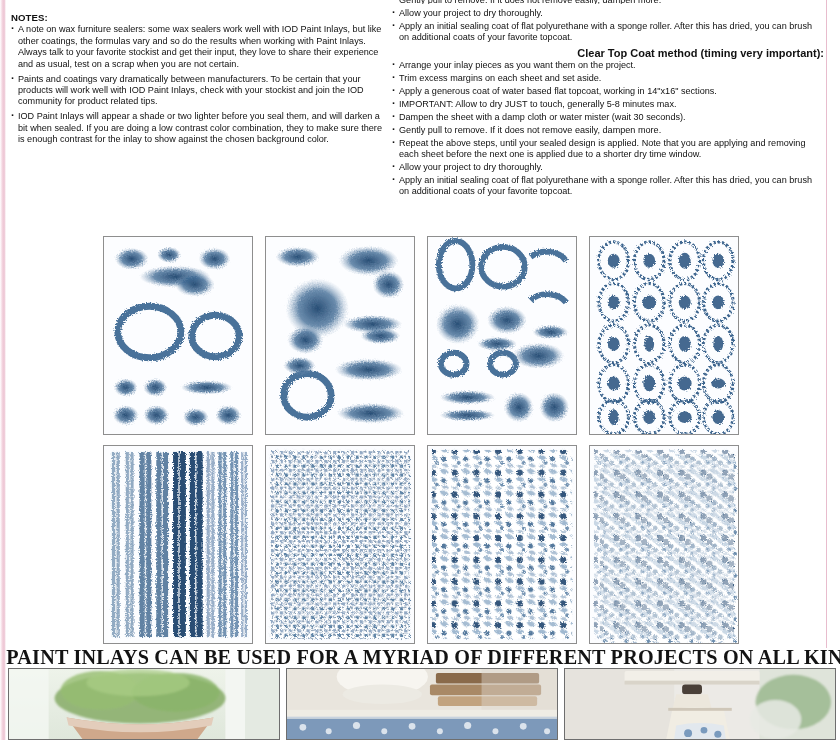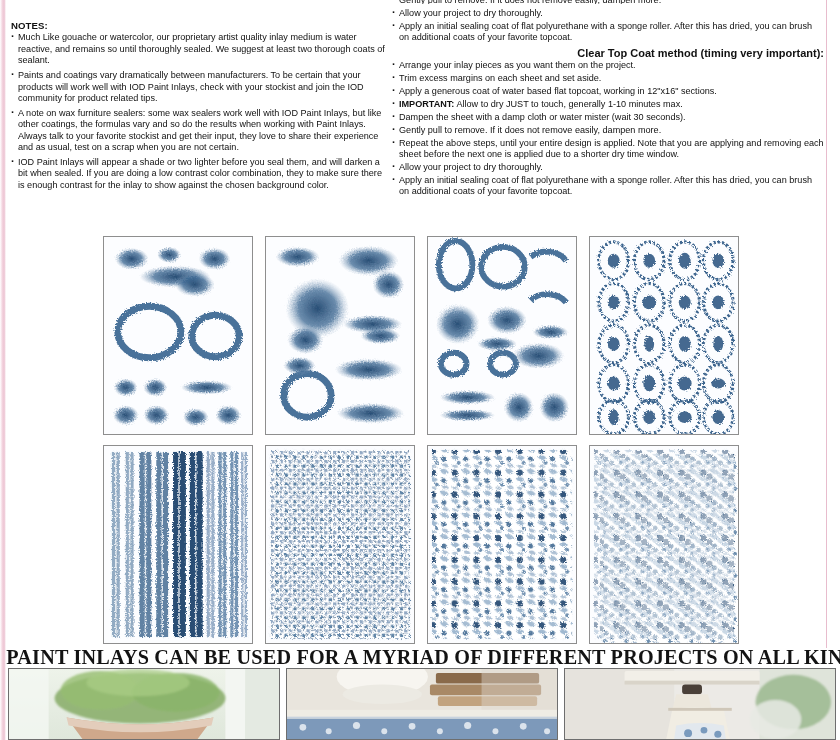--- a/index.html
+++ b/index.html
@@ -49,21 +49,21 @@
     top: 0;
     font-size: 9.1px;
     line-height: 11.4px;
   }
   .col-left  { left: 11px;  width: 375px; }
   .col-right { left: 392px; width: 432px; }
 
   .notes-title {
     font-weight: bold;
     font-size: 9.6px;
-    margin: 12px 0 1px 0;
+    margin: 4px 0 1px 0;
     padding-top: 8px;
     letter-spacing: 0.1px;
   }
   .section-head {
     font-weight: bold;
     font-size: 11px;
     margin: 4px 0 1px 0;
     text-align: right;
   }
   ul.bullets {
@@ -79,21 +79,21 @@
   ul.bullets > li::before {
     content: "\00B7";
     position: absolute;
     left: 0;
     top: -1px;
     font-weight: bold;
     font-size: 11px;
     line-height: 11px;
   }
   ul.bullets > li.tight { margin-bottom: 1.5px; }
-  ul.bullets > li b { font-weight: bold; }
+  ul.bullets > li b { font-weight: normal; }
 
   
   .clip-line {
     position: absolute;
     left: 392px;
     top: -5px;
     width: 432px;
     height: 9px;
     overflow: hidden;
     font-size: 9.1px;
@@ -173,47 +173,46 @@
 
 <div class="edge-left"></div>
 <div class="edge-right-fill"></div>
 <div class="edge-right-line"></div>
 
 <div class="text-area">
 
   <div class="col col-left">
     <div class="notes-title">NOTES:</div>
     <ul class="bullets">
-      <li>Much Like gouache or watercolor, our proprietary artist quality inlay medium is water reactive, and remains so until thoroughly sealed. We suggest at least two thorough coats of sealant.</li>
+      <li>A note on wax furniture sealers: some wax sealers work well with IOD Paint Inlays, but like other coatings, the formulas vary and so do the results when working with Paint Inlays. Always talk to your favorite stockist and get their input, they love to share their experience and as usual, test on a scrap when you are not certain.</li>
       <li>Paints and coatings vary dramatically between manufacturers. To be certain that your products will work well with IOD Paint Inlays, check with your stockist and join the IOD community for product related tips.</li>
-      <li>A note on wax furniture sealers: some wax sealers work well with IOD Paint Inlays, but like other coatings, the formulas vary and so do the results when working with Paint Inlays. Always talk to your favorite stockist and get their input, they love to share their experience and as usual, test on a scrap when you are not certain.</li>
       <li>IOD Paint Inlays will appear a shade or two lighter before you seal them, and will darken a bit when sealed. If you are doing a low contrast color combination, they to make sure there is enough contrast for the inlay to show against the chosen background color.</li>
     </ul>
   </div>
 
   <div class="clip-line">
     <div class="inner">Gently pull to remove. If it does not remove easily, dampen more.</div>
   </div>
 
   <div class="col col-right">
     <ul class="bullets" style="padding-top:8px;">
       <li class="tight">Allow your project to dry thoroughly.</li>
       <li class="tight">Apply an initial sealing coat of flat polyurethane with a sponge roller. After this has dried, you can brush on additional coats of your favorite topcoat.</li>
     </ul>
 
     <div class="section-head">Clear Top Coat method (timing very important):</div>
 
     <ul class="bullets">
       <li class="tight">Arrange your inlay pieces as you want them on the project.</li>
       <li class="tight">Trim excess margins on each sheet and set aside.</li>
-      <li class="tight">Apply a generous coat of water based flat topcoat, working in 12"x16" sections.</li>
-      <li class="tight"><b>IMPORTANT:</b> <span>Allow to dry JUST to touch, generally 1-10 minutes max.</span></li>
+      <li class="tight">Apply a generous coat of water based flat topcoat, working in 14"x16" sections.</li>
+      <li class="tight"><b>IMPORTANT:</b> <span>Allow to dry JUST to touch, generally 5-8 minutes max.</span></li>
       <li class="tight">Dampen the sheet with a damp cloth or water mister (wait 30 seconds).</li>
       <li class="tight">Gently pull to remove. If it does not remove easily, dampen more.</li>
-      <li class="tight">Repeat the above steps, until your entire design is applied. Note that you are applying and removing each sheet before the next one is applied due to a shorter dry time window.</li>
+      <li class="tight">Repeat the above steps, until your sealed design is applied. Note that you are applying and removing each sheet before the next one is applied due to a shorter dry time window.</li>
       <li class="tight">Allow your project to dry thoroughly.</li>
       <li class="tight">Apply an initial sealing coat of flat polyurethane with a sponge roller. After this has dried, you can brush on additional coats of your favorite topcoat.</li>
     </ul>
   </div>
 </div>
 
 <div class="sheet-grid">
 
   <div class="sheet-card" style="left:0px; top:0px; width:150px; height:199px;">
     <div class="sheet-inner">

